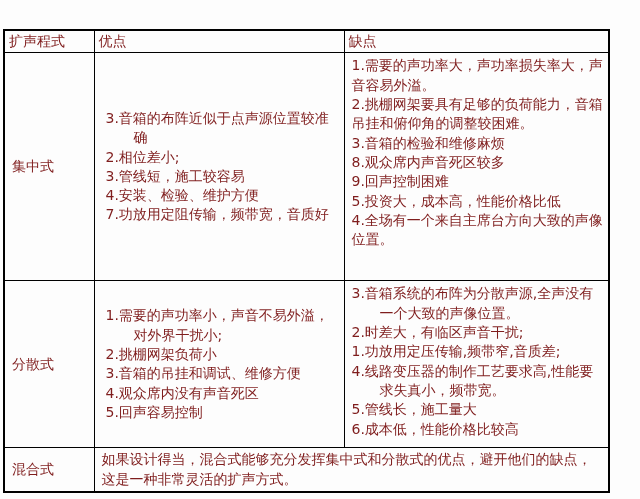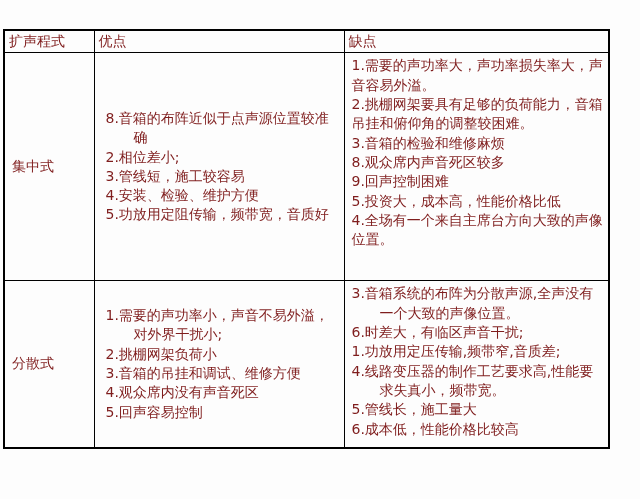--- a/index.html
+++ b/index.html
@@ -85,25 +85,25 @@
         <th class="hcell">扩声程式</th>
         <th class="hcell">优点</th>
         <th class="hcell">缺点</th>
       </tr>
     </thead>
     <tbody id="table-body">
 
     <tr class="row-centralized">
           <td class="mode-cell">集中式</td>
           <td class="adv-cell">
-            <div class="item">8.音箱的布阵近似于点声源位置较准确</div>
+            <div class="item">3.音箱的布阵近似于点声源位置较准确</div>
             <div class="item">2.相位差小;</div>
             <div class="item">3.管线短，施工较容易</div>
             <div class="item">4.安装、检验、维护方便</div>
-            <div class="item">5.功放用定阻传输，频带宽，音质好</div>
+            <div class="item">7.功放用定阻传输，频带宽，音质好</div>
           </td>
           <td class="dis-cell">
             <div class="item flush">1.需要的声功率大，声功率损失率大，声音容易外溢。</div>
             <div class="item flush">2.挑棚网架要具有足够的负荷能力，音箱吊挂和俯仰角的调整较困难。</div>
             <div class="item flush">3.音箱的检验和维修麻烦</div>
             <div class="item flush">8.观众席内声音死区较多</div>
             <div class="item flush">9.回声控制困难</div>
             <div class="item flush">5.投资大，成本高，性能价格比低</div>
             <div class="item flush">4.全场有一个来自主席台方向大致的声像位置。</div>
           </td>
@@ -112,22 +112,26 @@
           <td class="mode-cell">分散式</td>
           <td class="adv-cell">
             <div class="item">1.需要的声功率小，声音不易外溢，对外界干扰小;</div>
             <div class="item">2.挑棚网架负荷小</div>
             <div class="item">3.音箱的吊挂和调试、维修方便</div>
             <div class="item">4.观众席内没有声音死区</div>
             <div class="item">5.回声容易控制</div>
           </td>
           <td class="dis-cell">
             <div class="item">3.音箱系统的布阵为分散声源,全声没有一个大致的声像位置。</div>
-            <div class="item">6.时差大，有临区声音干扰;</div>
+            <div class="item">2.时差大，有临区声音干扰;</div>
             <div class="item">1.功放用定压传输,频带窄,音质差;</div>
             <div class="item">4.线路变压器的制作工艺要求高,性能要求失真小，频带宽。</div>
             <div class="item">5.管线长，施工量大</div>
             <div class="item">6.成本低，性能价格比较高</div>
           </td>
         </tr>
+        <tr class="row-hybrid">
+          <td class="mode-cell">混合式</td>
+          <td class="desc-cell" colspan="2">如果设计得当，混合式能够充分发挥集中式和分散式的优点，避开他们的缺点，这是一种非常灵活的扩声方式。</td>
+        </tr>
       </tbody>
   </table>
 </div>
 
 </body></html>

